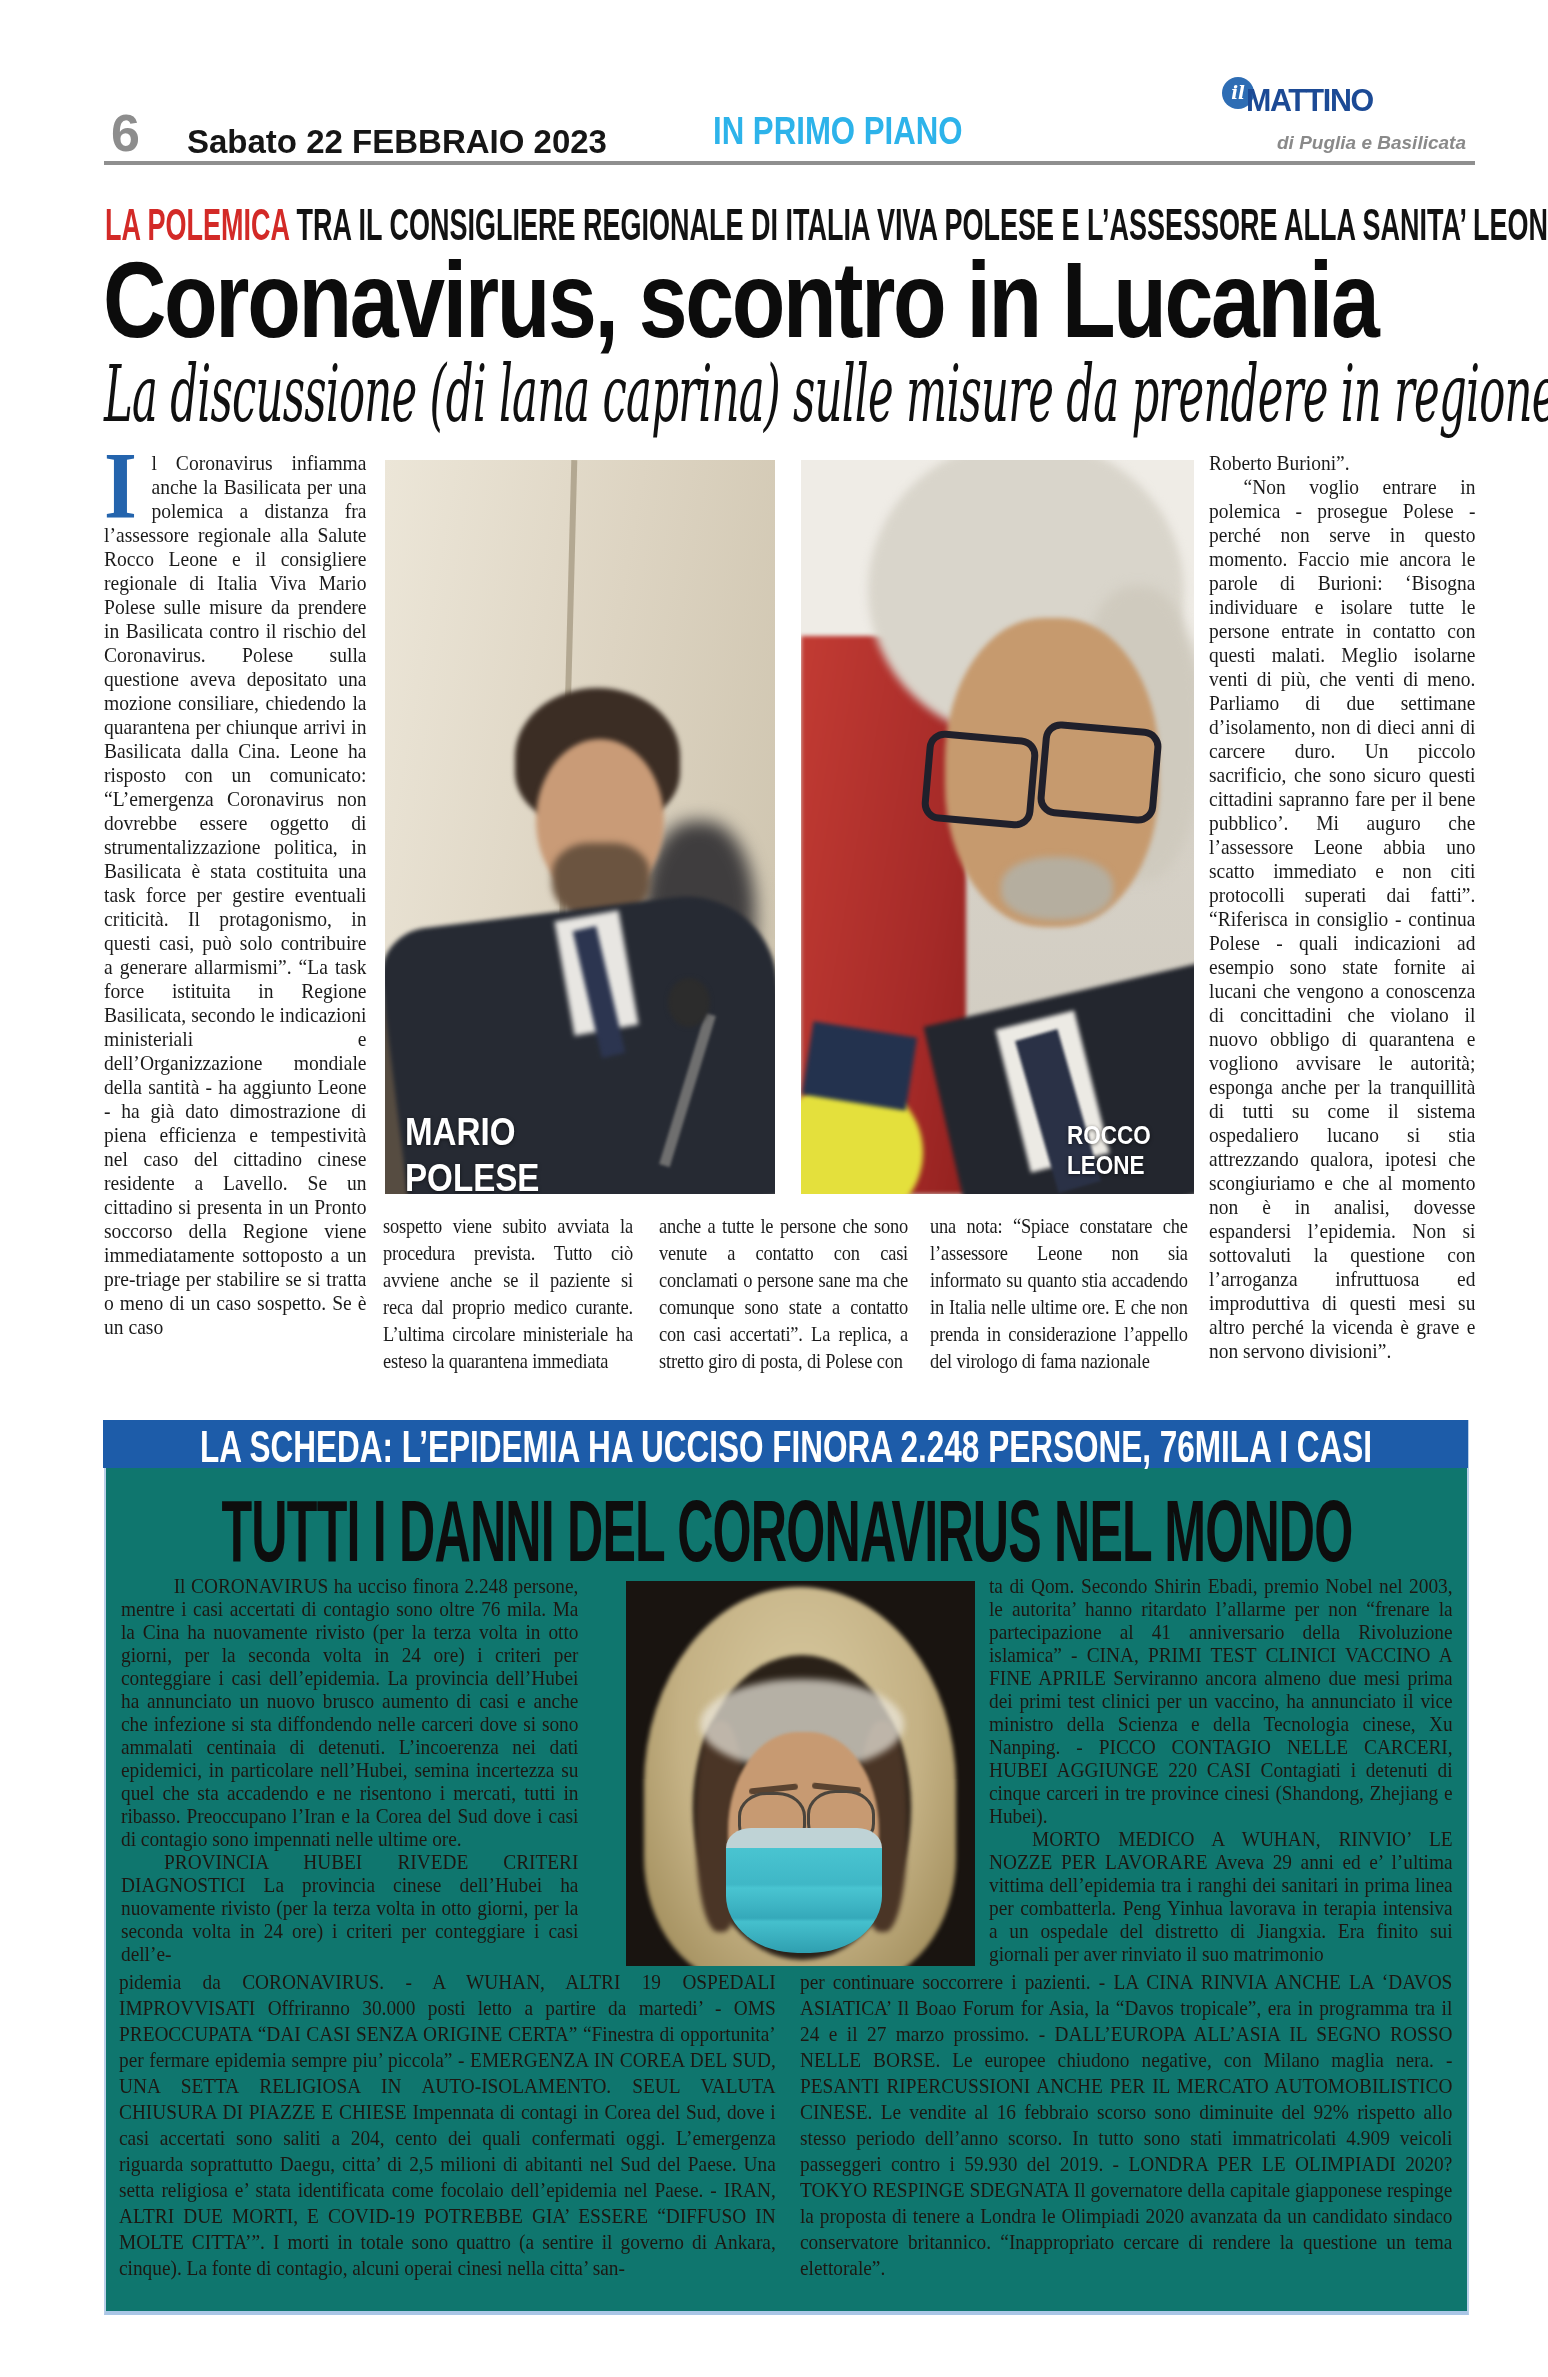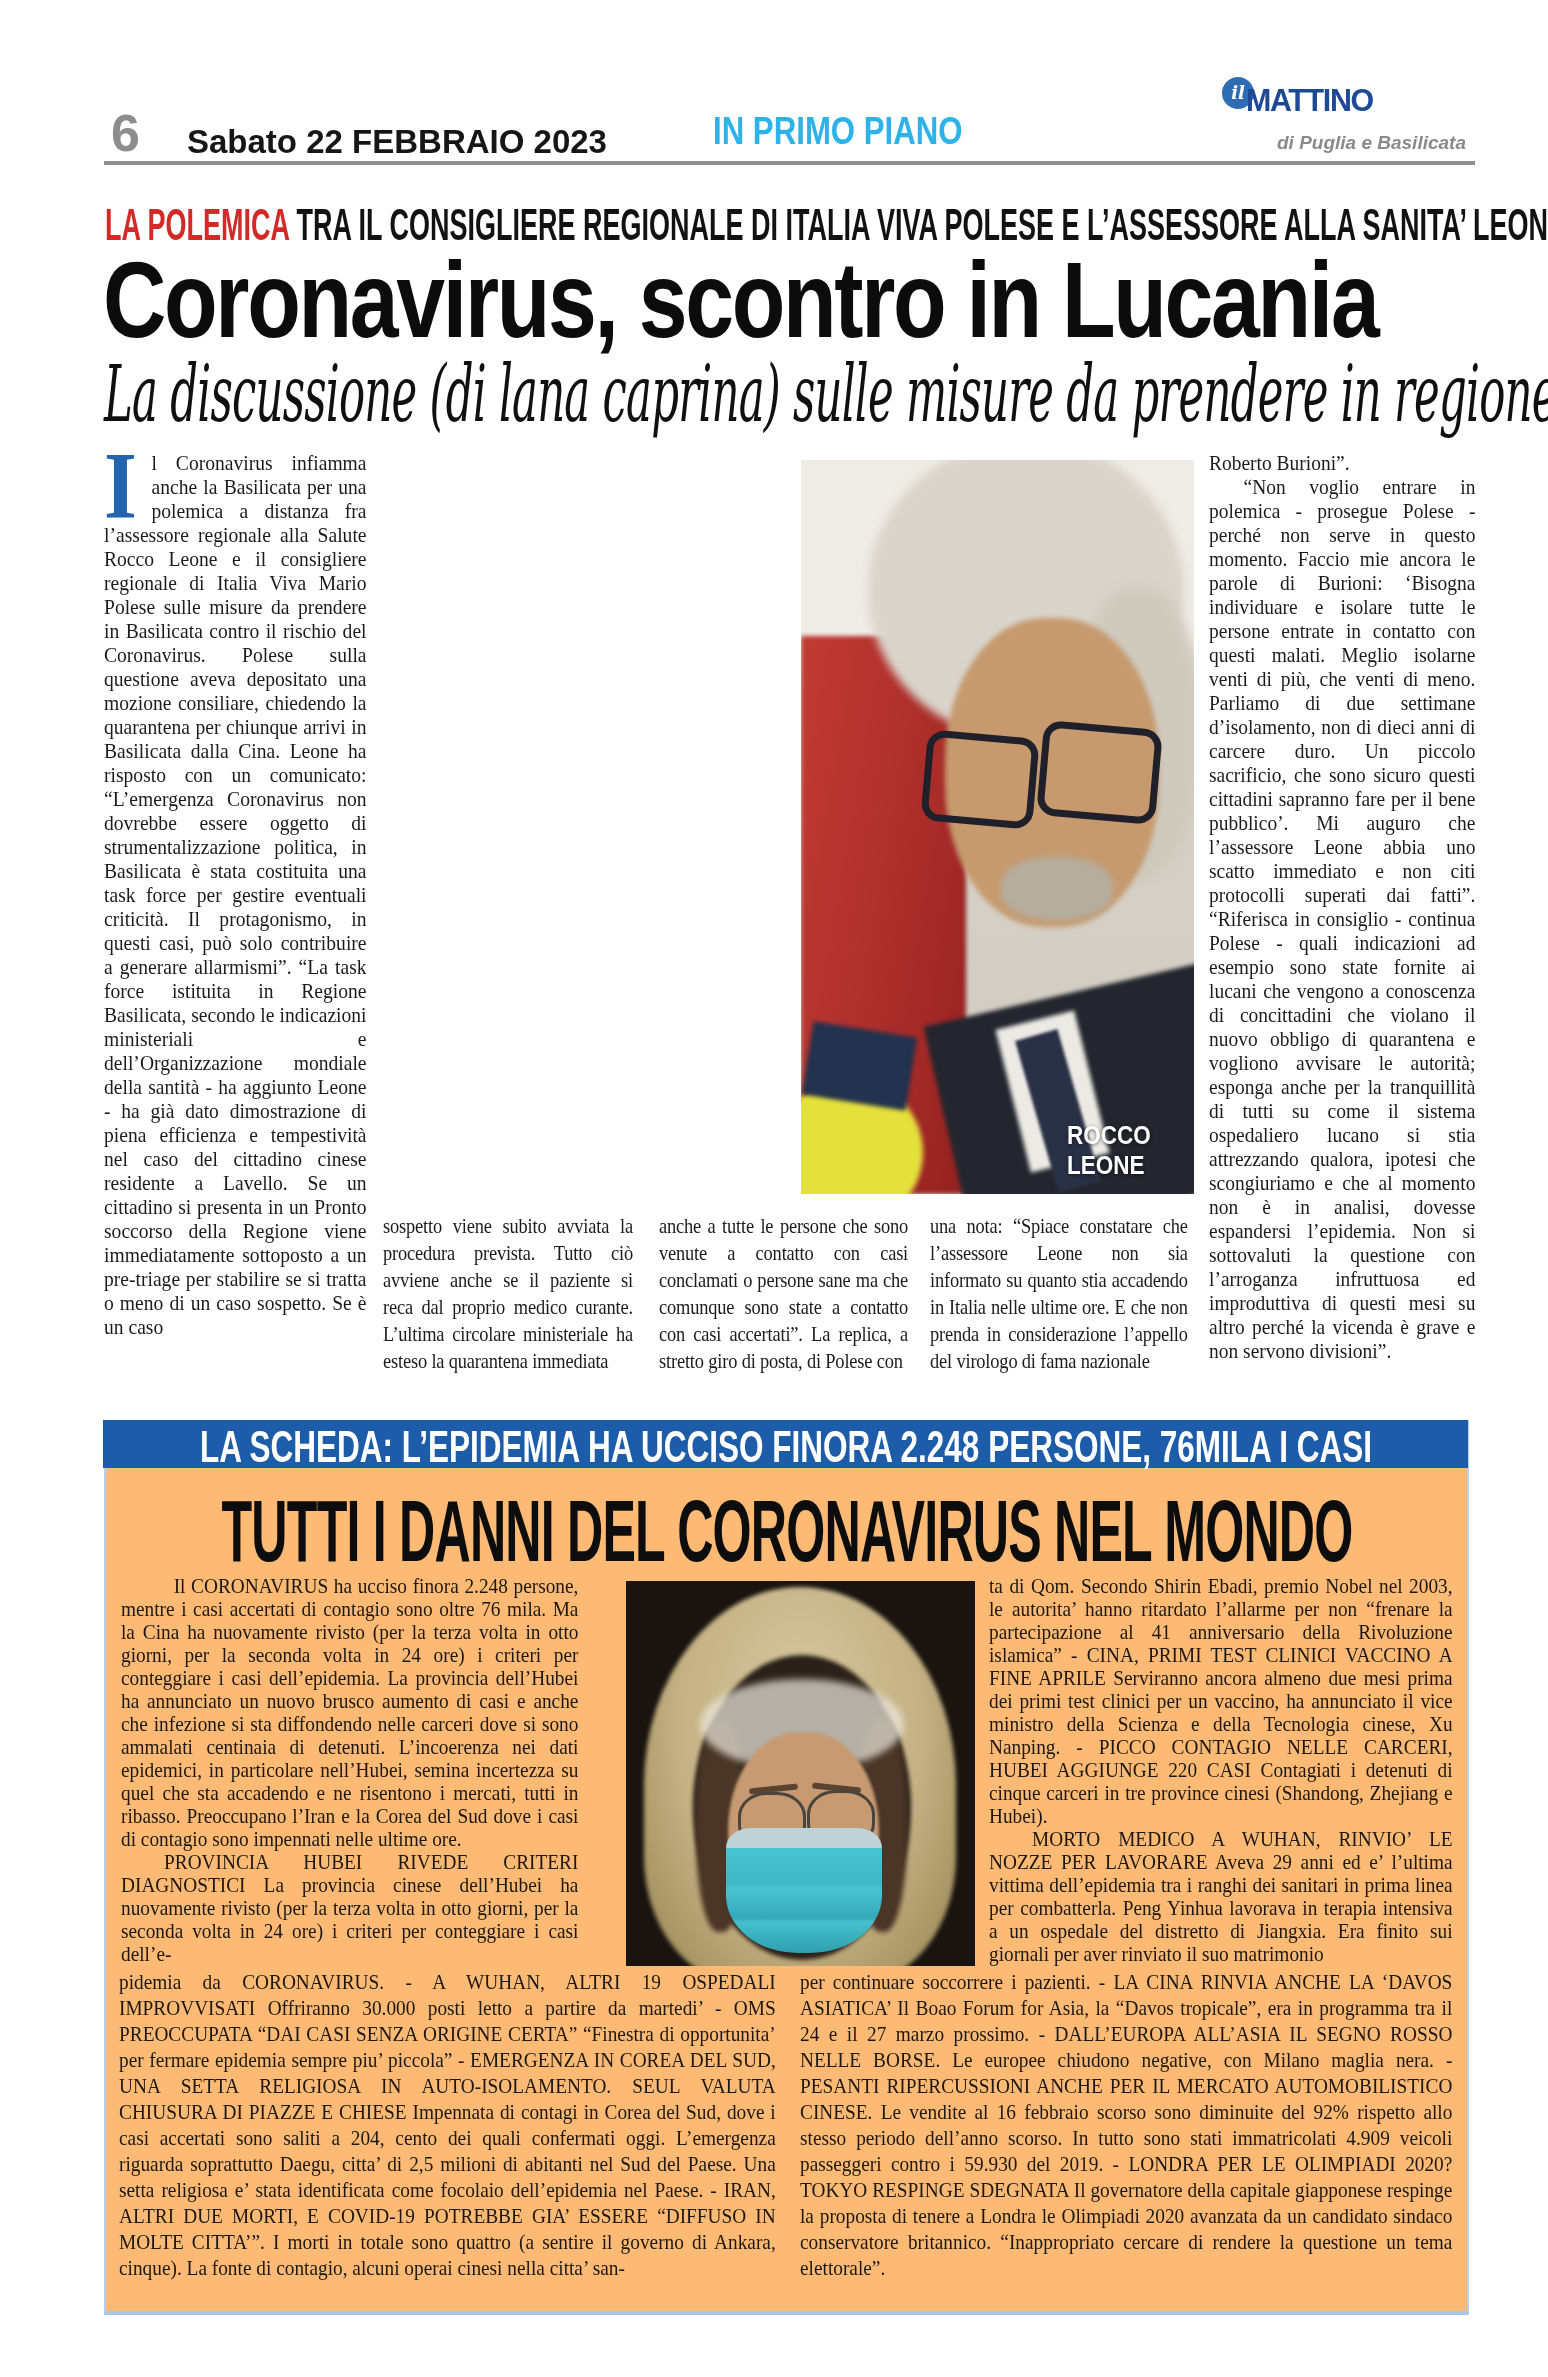--- a/index.html
+++ b/index.html
@@ -105,21 +105,21 @@
   .p2-shirt{left:211px;top:558px;width:81px;height:147px;background:#eceae4;
             transform:rotate(-14deg);filter:blur(2.1px);}
   .p2-tie{left:235px;top:572px;width:44px;height:158px;background:#2a3146;
           transform:rotate(-16deg);filter:blur(1.4px);}
   .p2-mic{left:-24.6px;bottom:-32px;width:147px;height:147px;border-radius:50%;
           background:#e4e03c;filter:blur(2.8px);}
   .p2-miccube{left:5.6px;bottom:91px;width:105px;height:74px;background:#23324e;
               transform:rotate(9deg);filter:blur(2.1px);}
 
   
-  .scheda{left:104px;top:1420px;width:1365px;height:895px;background:#fdba74;
+  .scheda{left:104px;top:1420px;width:1365px;height:895px;background:#0f766e;
           border-left:2.8px solid #b9cfe8;border-right:2.8px solid #b9cfe8;border-bottom:4.2px solid #a9c6e6;
           box-sizing:border-box;}
   .scheda-banner{position:absolute;left:-2.8px;top:0;width:1365px;height:48px;background:#1d5ca9;}
   .scheda-banner-text{top:4.2px;font-size:45px;font-weight:bold;color:#ffffff;line-height:1;
                       transform:translateX(-50%) scaleX(.7);}
   .scheda-title{top:67px;font-size:88px;font-weight:bold;color:#0d0d0d;letter-spacing:-1.4px;
                 line-height:1;transform:translateX(-50%) scaleX(.57);}
   .wirecol{position:absolute;font-family:"Liberation Serif",serif;text-align:justify;
            color:#1c1712;font-size:22px;line-height:23px;transform-origin:0 0;
            transform:scaleX(.878);overflow:hidden;}
@@ -180,20 +180,36 @@
     <span class="dropcap">I</span><span>l Coronavirus infiamma anche la Basilicata per una polemica a distanza fra l’assessore regionale alla Salute Rocco Leone e il consigliere regionale di Italia Viva Mario Polese sulle misure da prendere in Basilicata contro il rischio del Coronavirus. Polese sulla questione aveva depositato una mozione consiliare, chiedendo la quarantena per chiunque arrivi in Basilicata dalla Cina. Leone ha risposto con un comunicato: “L’emergenza Coronavirus non dovrebbe essere oggetto di strumentalizzazione politica, in Basilicata è stata costituita una task force per gestire eventuali criticità. Il protagonismo, in questi casi, può solo contribuire a generare allarmismi”. “La task force istituita in Regione Basilicata, secondo le indicazioni ministeriali e dell’Organizzazione mondiale della santità - ha aggiunto Leone - ha già dato dimostrazione di piena efficienza e tempestività nel caso del cittadino cinese residente a Lavello. Se un cittadino si presenta in un Pronto soccorso della Regione viene immediatamente sottoposto a un pre-triage per stabilire se si tratta o meno di un caso sospetto. Se è un caso</span>
   </div>
   <div class="serifcol a1-col2">sospetto viene subito avviata la procedura prevista. Tutto ciò avviene anche se il paziente si reca dal proprio medico curante. L’ultima circolare ministeriale ha esteso la quarantena immediata</div>
   <div class="serifcol a1-col3">anche a tutte le persone che sono venute a contatto con casi conclamati o persone sane ma che comunque sono state a contatto con casi accertati”. La replica, a stretto giro di posta, di Polese con</div>
   <div class="serifcol a1-col4">una nota: “Spiace constatare che l’assessore Leone non sia informato su quanto stia accadendo in Italia nelle ultime ore. E che non prenda in considerazione l’appello del virologo di fama nazionale</div>
   <div class="serifcol a1-col5">
       <p>Roberto Burioni”.</p>
       <p>“Non voglio entrare in polemica - prosegue Polese - perché non serve in questo momento. Faccio mie ancora le parole di Burioni: ‘Bisogna individuare e isolare tutte le persone entrate in contatto con questi malati. Meglio isolarne venti di più, che venti di meno. Parliamo di due settimane d’isolamento, non di dieci anni di carcere duro. Un piccolo sacrificio, che sono sicuro questi cittadini sapranno fare per il bene pubblico’. Mi auguro che l’assessore Leone abbia uno scatto immediato e non citi protocolli superati dai fatti”. “Riferisca in consiglio - continua Polese - quali indicazioni ad esempio sono state fornite ai lucani che vengono a conoscenza di concittadini che violano il nuovo obbligo di quarantena e vogliono avvisare le autorità; esponga anche per la tranquillità di tutti su come il sistema ospedaliero lucano si stia attrezzando qualora, ipotesi che scongiuriamo e che al momento non è in analisi, dovesse espandersi l’epidemia. Non si sottovaluti la questione con l’arroganza infruttuosa ed improduttiva di questi mesi su altro perché la vicenda è grave e non servono divisioni”.</p>
     </div>
 
+  <div class="photo photo1">
+    <div class="p1-wall"></div>
+    <div class="p1-divider"></div>
+    <div class="p1-fig-back"></div>
+    <div class="p1-fig-woman"></div>
+    <div class="p1-hair"></div>
+    <div class="p1-face"></div>
+    <div class="p1-beard"></div>
+    <div class="p1-suit"></div>
+    <div class="p1-shirt"></div>
+    <div class="p1-tie"></div>
+    <div class="p1-mic"></div>
+    <div class="p1-michead"></div>
+    <div class="photo-caption cap1">MARIO
+POLESE</div>
+  </div>
 
   <div class="photo photo2">
     <div class="p2-wall"></div>
     <div class="p2-red"></div>
     <div class="p2-hair"></div>
     <div class="p2-hair2"></div>
     <div class="p2-face"></div>
     <div class="p2-glassL"></div>
     <div class="p2-glassR"></div>
     <div class="p2-stache"></div>

